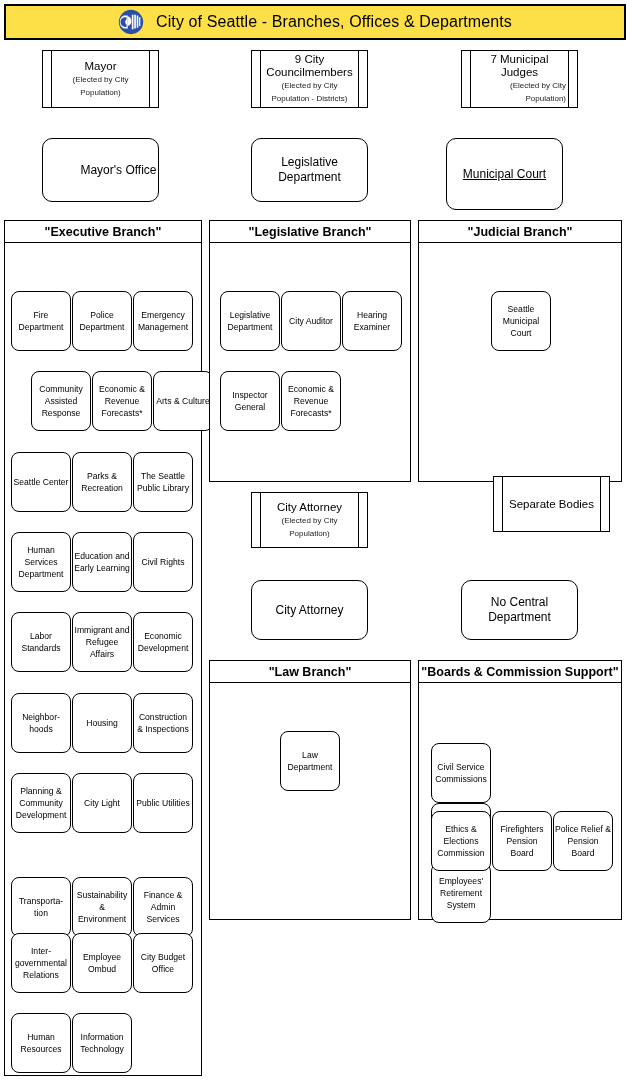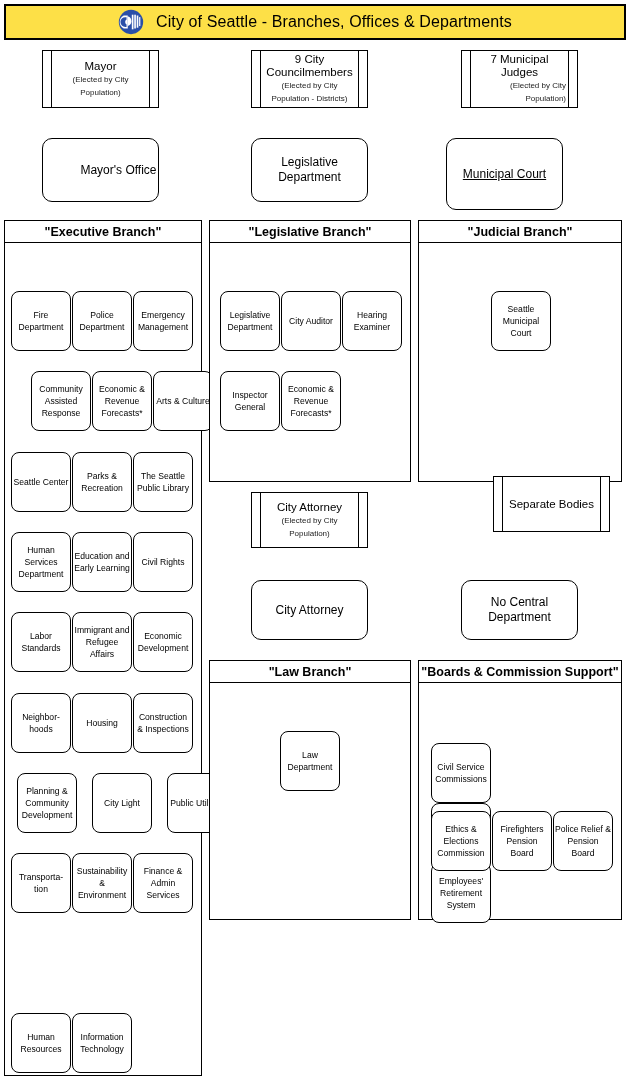--- a/index.html
+++ b/index.html
@@ -256,40 +256,51 @@
       <div class="cell">
           <span class="c-text">Neighbor-hoods</span>
         </div>
       <div class="cell">
           <span class="c-text">Housing</span>
         </div>
       <div class="cell">
           <span class="c-text">Construction &amp; Inspections</span>
         </div>
     </div>
-    <div class="cell-row" style="left:12px; top:530px;gap:14px;">
+    <div class="cell-row" style="left:6px; top:530px;">
       <div class="cell">
           <span class="c-text">Planning &amp; Community Development</span>
         </div>
       <div class="cell">
           <span class="c-text">City Light</span>
         </div>
       <div class="cell">
           <span class="c-text">Public Utilities</span>
         </div>
     </div>
-    <div class="cell-row" style="left:6px; top:610px;">
+    <div class="cell-row" style="left:6px; top:634px;">
       <div class="cell">
           <span class="c-text">Transporta-tion</span>
         </div>
       <div class="cell">
           <span class="c-text">Sustainability &amp; Environment</span>
         </div>
       <div class="cell">
           <span class="c-text">Finance &amp; Admin Services</span>
+        </div>
+    </div>
+    <div class="cell-row" style="left:6px; top:690px;">
+      <div class="cell">
+          <span class="c-text">Inter-governmental Relations</span>
+        </div>
+      <div class="cell">
+          <span class="c-text">Employee Ombud</span>
+        </div>
+      <div class="cell">
+          <span class="c-text">City Budget Office</span>
         </div>
     </div>
     <div class="cell-row" style="left:6px; top:770px;">
       <div class="cell">
           <span class="c-text">Human Resources</span>
         </div>
       <div class="cell">
           <span class="c-text">Information Technology</span>
         </div>
     </div>

